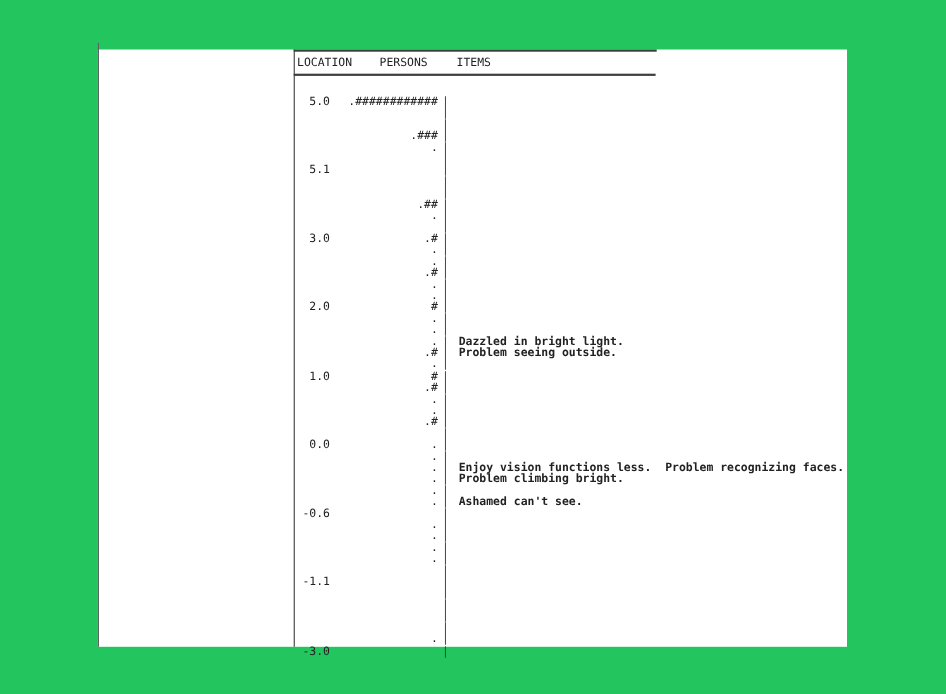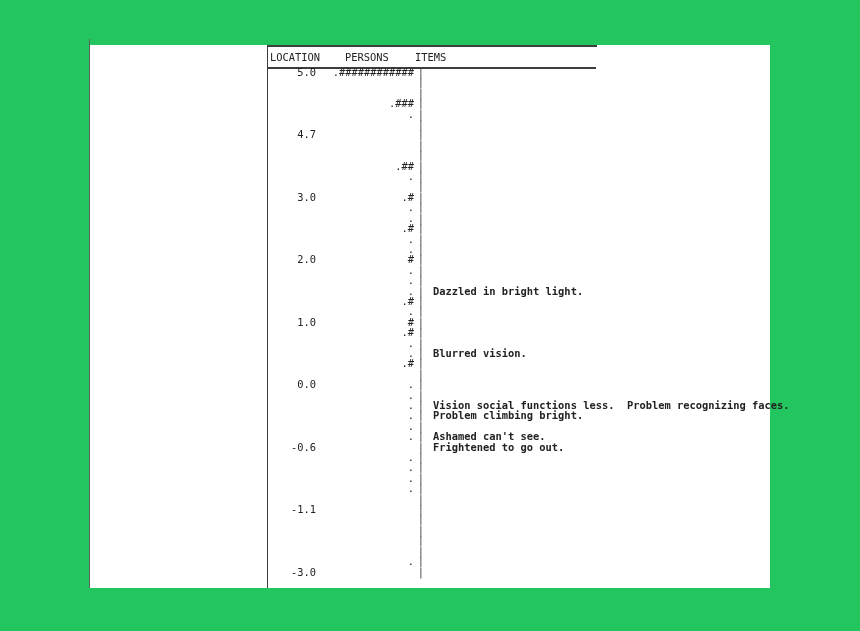--- a/index.html
+++ b/index.html
@@ -10,21 +10,21 @@
   .page-edge-line{position:absolute;left:89px;top:39px;width:1px;height:549px;background:#606060;}
   .map{position:absolute;left:267px;top:45px;width:503px;height:543px;}
   .top-rule{position:absolute;left:0;top:0;width:330px;height:2px;background:#3d3d3d;}
   .header-rule{position:absolute;left:0;top:22px;width:329px;height:2px;background:#3d3d3d;}
   .left-rule{position:absolute;left:0;top:0;width:1px;height:543px;background:#3d3d3d;}
   .header{position:absolute;left:0;top:5px;width:503px;height:14px;font-size:10.4px;line-height:14px;}
   .header span{position:absolute;top:0;white-space:pre;}
   .h-loc{left:3px;}
   .h-per{left:78px;}
   .h-it{left:148px;}
-  .rows{position:absolute;left:0;top:22px;width:503px;padding-left:16px;}
+  .rows{position:absolute;left:0;top:42px;width:503px;}
   .row{display:flex;height:10.42px;font-size:10.4px;line-height:10.6px;white-space:pre;}
   .loc{width:33px;text-align:right;flex:0 0 auto;}
   .per{width:98px;text-align:right;flex:0 0 auto;}
   .sep{width:14px;text-align:center;flex:0 0 auto;color:#3d3d3d;}
   .it{padding-left:5px;flex:1 1 auto;font-weight:bold;}
 </style>
 </head>
 <body>
 
 <div class="canvas">
@@ -40,51 +40,51 @@
     </div>
     <div class="header-rule"></div>
     <div class="left-rule"></div>
     <div class="rows" id="rows">
         <div class="row"><span class="loc">5.0</span><span class="per">.############</span><span class="sep">|</span><span class="it"></span></div>
         <div class="row"><span class="loc"></span><span class="per"></span><span class="sep">|</span><span class="it"></span></div>
         <div class="row"><span class="loc"></span><span class="per"></span><span class="sep">|</span><span class="it"></span></div>
         <div class="row"><span class="loc"></span><span class="per">.###</span><span class="sep">|</span><span class="it"></span></div>
         <div class="row"><span class="loc"></span><span class="per">.</span><span class="sep">|</span><span class="it"></span></div>
         <div class="row"><span class="loc"></span><span class="per"></span><span class="sep">|</span><span class="it"></span></div>
-        <div class="row"><span class="loc">4.7</span><span class="per"></span><span class="sep">|</span><span class="it"></span></div>
+        <div class="row"><span class="loc">5.1</span><span class="per"></span><span class="sep">|</span><span class="it"></span></div>
         <div class="row"><span class="loc"></span><span class="per"></span><span class="sep">|</span><span class="it"></span></div>
         <div class="row"><span class="loc"></span><span class="per"></span><span class="sep">|</span><span class="it"></span></div>
         <div class="row"><span class="loc"></span><span class="per">.##</span><span class="sep">|</span><span class="it"></span></div>
         <div class="row"><span class="loc"></span><span class="per">.</span><span class="sep">|</span><span class="it"></span></div>
         <div class="row"><span class="loc"></span><span class="per"></span><span class="sep">|</span><span class="it"></span></div>
         <div class="row"><span class="loc">3.0</span><span class="per">.#</span><span class="sep">|</span><span class="it"></span></div>
         <div class="row"><span class="loc"></span><span class="per">.</span><span class="sep">|</span><span class="it"></span></div>
         <div class="row"><span class="loc"></span><span class="per">.</span><span class="sep">|</span><span class="it"></span></div>
         <div class="row"><span class="loc"></span><span class="per">.#</span><span class="sep">|</span><span class="it"></span></div>
         <div class="row"><span class="loc"></span><span class="per">.</span><span class="sep">|</span><span class="it"></span></div>
         <div class="row"><span class="loc"></span><span class="per">.</span><span class="sep">|</span><span class="it"></span></div>
         <div class="row"><span class="loc">2.0</span><span class="per">#</span><span class="sep">|</span><span class="it"></span></div>
         <div class="row"><span class="loc"></span><span class="per">.</span><span class="sep">|</span><span class="it"></span></div>
         <div class="row"><span class="loc"></span><span class="per">.</span><span class="sep">|</span><span class="it"></span></div>
         <div class="row"><span class="loc"></span><span class="per">.</span><span class="sep">|</span><span class="it">Dazzled in bright light.</span></div>
-        <div class="row"><span class="loc"></span><span class="per">.#</span><span class="sep">|</span></div>
+        <div class="row"><span class="loc"></span><span class="per">.#</span><span class="sep">|</span><span class="it">Problem seeing outside.</span></div>
         <div class="row"><span class="loc"></span><span class="per">.</span><span class="sep">|</span><span class="it"></span></div>
         <div class="row"><span class="loc">1.0</span><span class="per">#</span><span class="sep">|</span><span class="it"></span></div>
         <div class="row"><span class="loc"></span><span class="per">.#</span><span class="sep">|</span><span class="it"></span></div>
         <div class="row"><span class="loc"></span><span class="per">.</span><span class="sep">|</span><span class="it"></span></div>
-        <div class="row"><span class="loc"></span><span class="per">.</span><span class="sep">|</span><span class="it">Blurred vision.</span></div>
+        <div class="row"><span class="loc"></span><span class="per">.</span><span class="sep">|</span></div>
         <div class="row"><span class="loc"></span><span class="per">.#</span><span class="sep">|</span><span class="it"></span></div>
         <div class="row"><span class="loc"></span><span class="per"></span><span class="sep">|</span></div>
         <div class="row"><span class="loc">0.0</span><span class="per">.</span><span class="sep">|</span><span class="it"></span></div>
         <div class="row"><span class="loc"></span><span class="per">.</span><span class="sep">|</span></div>
-        <div class="row"><span class="loc"></span><span class="per">.</span><span class="sep">|</span><span class="it">Vision social functions less.  Problem recognizing faces.</span></div>
+        <div class="row"><span class="loc"></span><span class="per">.</span><span class="sep">|</span><span class="it">Enjoy vision functions less.  Problem recognizing faces.</span></div>
         <div class="row"><span class="loc"></span><span class="per">.</span><span class="sep">|</span><span class="it">Problem climbing bright.</span></div>
         <div class="row"><span class="loc"></span><span class="per">.</span><span class="sep">|</span><span class="it"></span></div>
         <div class="row"><span class="loc"></span><span class="per">.</span><span class="sep">|</span><span class="it">Ashamed can't see.</span></div>
-        <div class="row"><span class="loc">-0.6</span><span class="per"></span><span class="sep">|</span><span class="it">Frightened to go out.</span></div>
+        <div class="row"><span class="loc">-0.6</span><span class="per"></span><span class="sep">|</span></div>
         <div class="row"><span class="loc"></span><span class="per">.</span><span class="sep">|</span><span class="it"></span></div>
         <div class="row"><span class="loc"></span><span class="per">.</span><span class="sep">|</span><span class="it"></span></div>
         <div class="row"><span class="loc"></span><span class="per">.</span><span class="sep">|</span><span class="it"></span></div>
         <div class="row"><span class="loc"></span><span class="per">.</span><span class="sep">|</span><span class="it"></span></div>
         <div class="row"><span class="loc"></span><span class="per"></span><span class="sep">|</span><span class="it"></span></div>
         <div class="row"><span class="loc">-1.1</span><span class="per"></span><span class="sep">|</span><span class="it"></span></div>
         <div class="row"><span class="loc"></span><span class="per"></span><span class="sep">|</span><span class="it"></span></div>
         <div class="row"><span class="loc"></span><span class="per"></span><span class="sep">|</span><span class="it"></span></div>
         <div class="row"><span class="loc"></span><span class="per"></span><span class="sep">|</span><span class="it"></span></div>
         <div class="row"><span class="loc"></span><span class="per"></span><span class="sep">|</span><span class="it"></span></div>

